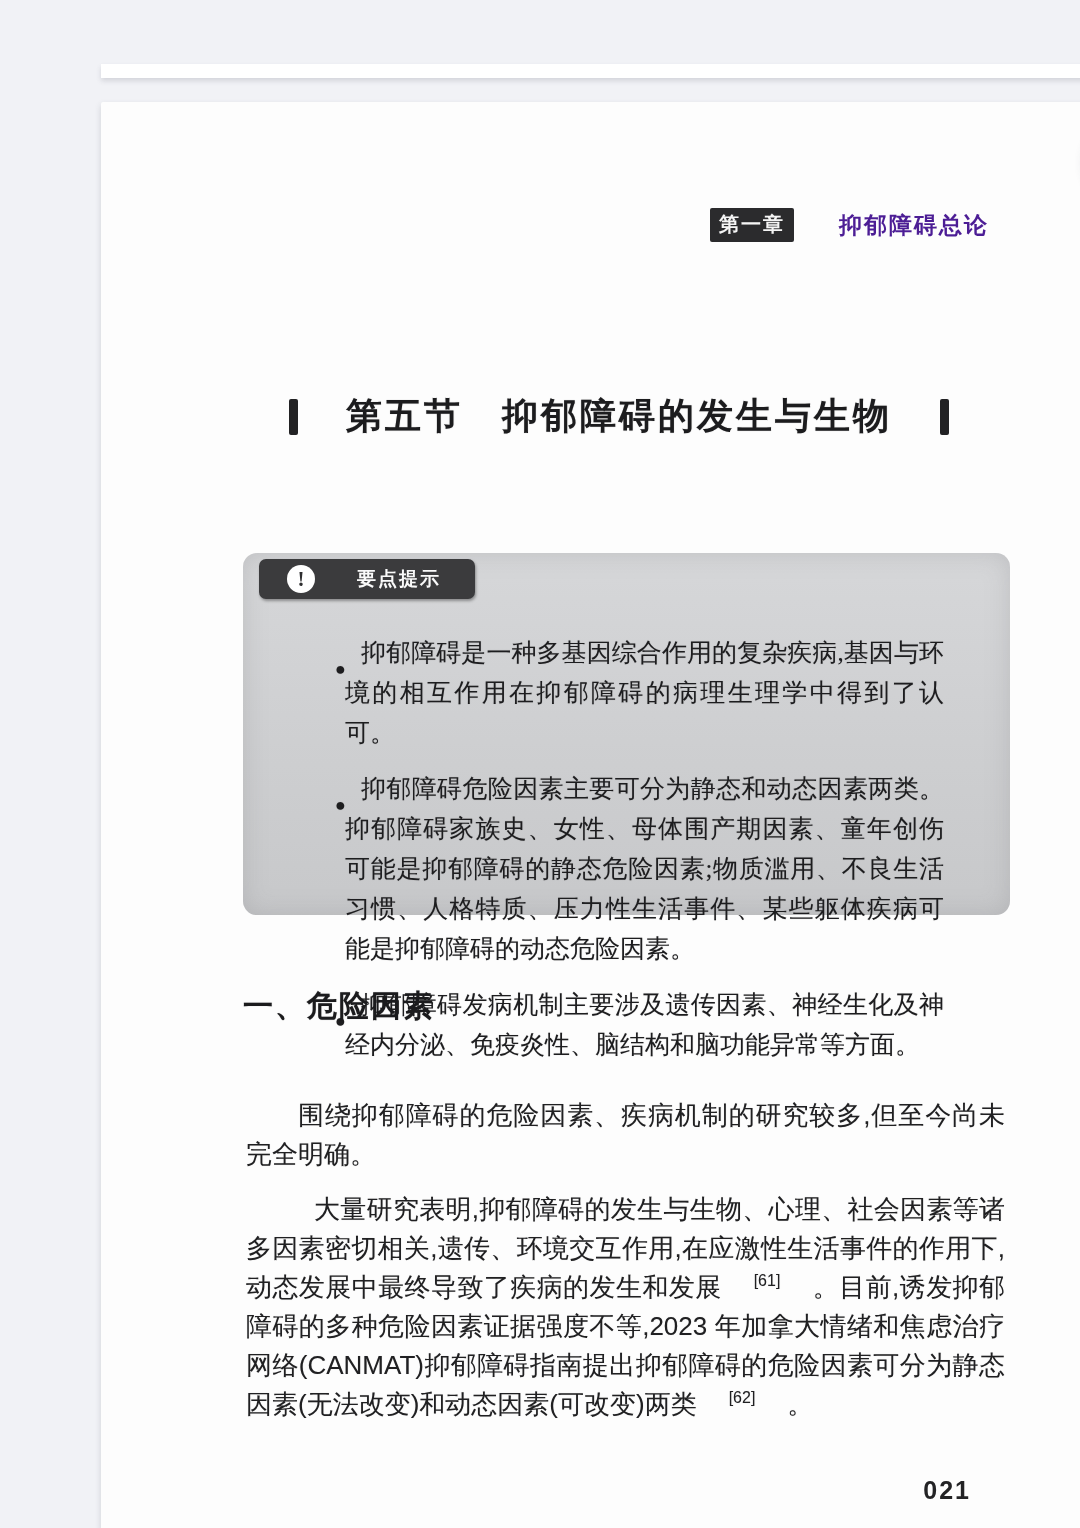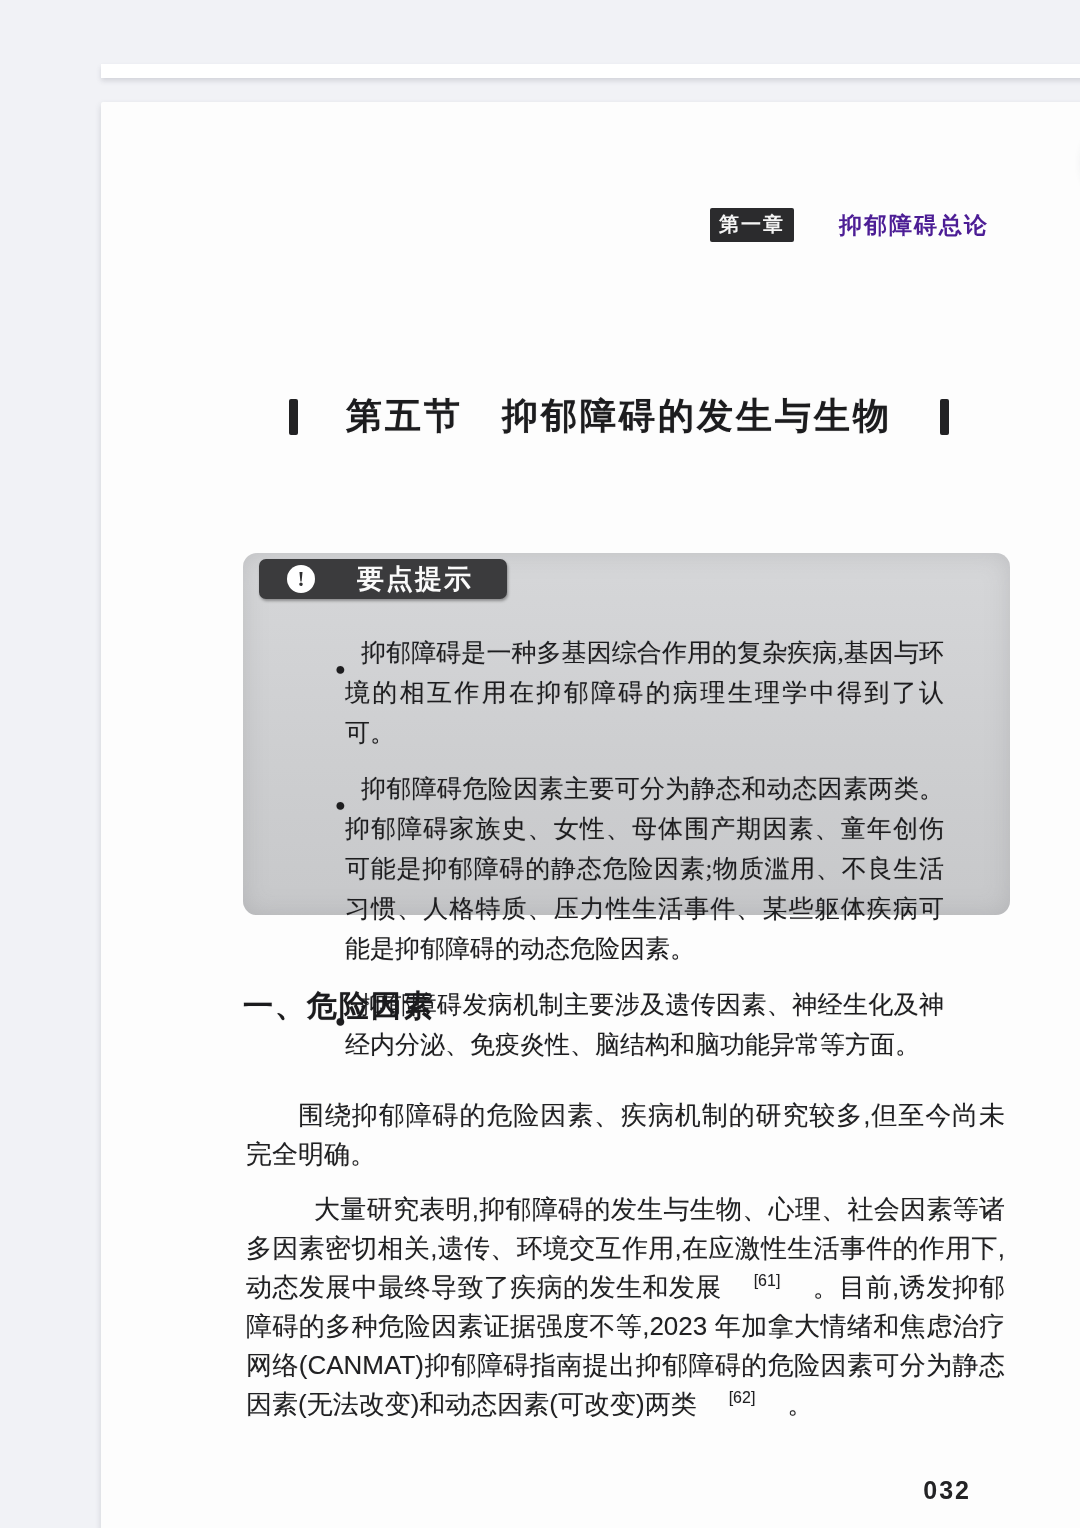--- a/index.html
+++ b/index.html
@@ -76,21 +76,21 @@
     display:flex; align-items:center; gap:10px; padding:0 18px 0 12px;
     background:#3b3b3d; border-radius:7px;
     box-shadow:1px 2px 3px rgba(0,0,0,.35);
   }
   .kp-icon {
     width:28px; height:28px; border-radius:50%; background:#ffffff;
     color:#2e2e30; font-weight:800; font-size:21px;
     display:flex; align-items:center; justify-content:center;
     font-family:"Liberation Serif", serif;
   }
-  .kp-badge .lbl { color:#fafafa; font-size:27px; font-weight:700; letter-spacing:2px; }
+  .kp-badge .lbl { color:#fafafa; font-size:19px; font-weight:700; letter-spacing:2px; }
   .kp-list { list-style:none; padding:48px 34px 0 44px; }
   .kp-list li {
     position:relative; padding-left:26px; margin-bottom:3px;
     font-family:"Liberation Serif","DejaVu Serif",serif;
     font-size:25px; line-height:40px; color:#1d1d1f;
     text-shadow:0 0 1px rgba(20,20,20,.25);
     text-align:justify;
   }
   .kp-list .dot { position:absolute; left:0; top:0; font-size:18px; line-height:40px; }
 
@@ -154,21 +154,21 @@
       </ul>
     </div>
 
     <div class="sec-heading">一、危险因素</div>
 
     <div class="body-text">
       <p>围绕抑郁障碍的危险因素、疾病机制的研究较多,但至今尚未完全明确。</p>
       <p><span>大量研究表明,抑郁障碍的发生与生物、心理、社会因素等诸多因素密切相关,遗传、环境交互作用,在应激性生活事件的作用下,动态发展中最终导致了疾病的发生和发展</span><sup>[61]</sup><span>。目前,诱发抑郁障碍的多种危险因素证据强度不等,2023 年加拿大情绪和焦虑治疗网络(CANMAT)抑郁障碍指南提出抑郁障碍的危险因素可分为静态因素(无法改变)和动态因素(可改变)两类</span><sup>[62]</sup><span>。</span></p>
     </div>
 
-    <div class="page-num">032</div>
+    <div class="page-num">021</div>
 
   </div>
 
   <div class="page-next"></div>
 
   <div class="fab">
     <span class="bar b1"></span>
     <span class="bar b2"></span>
     <span class="bar b3"></span>
   </div>

